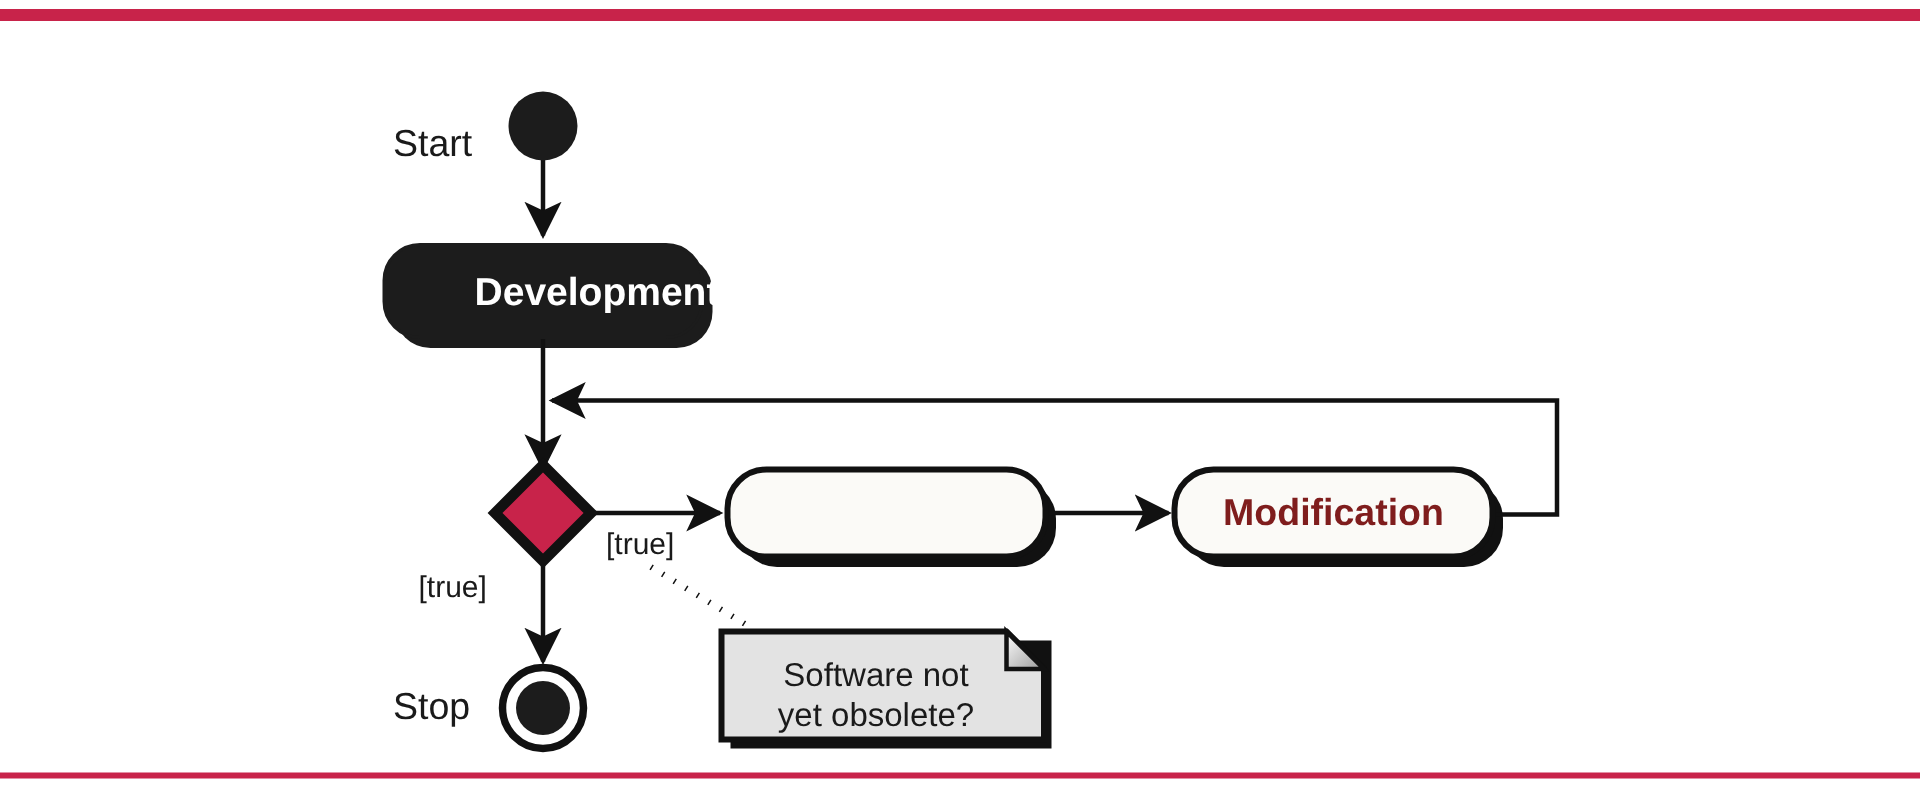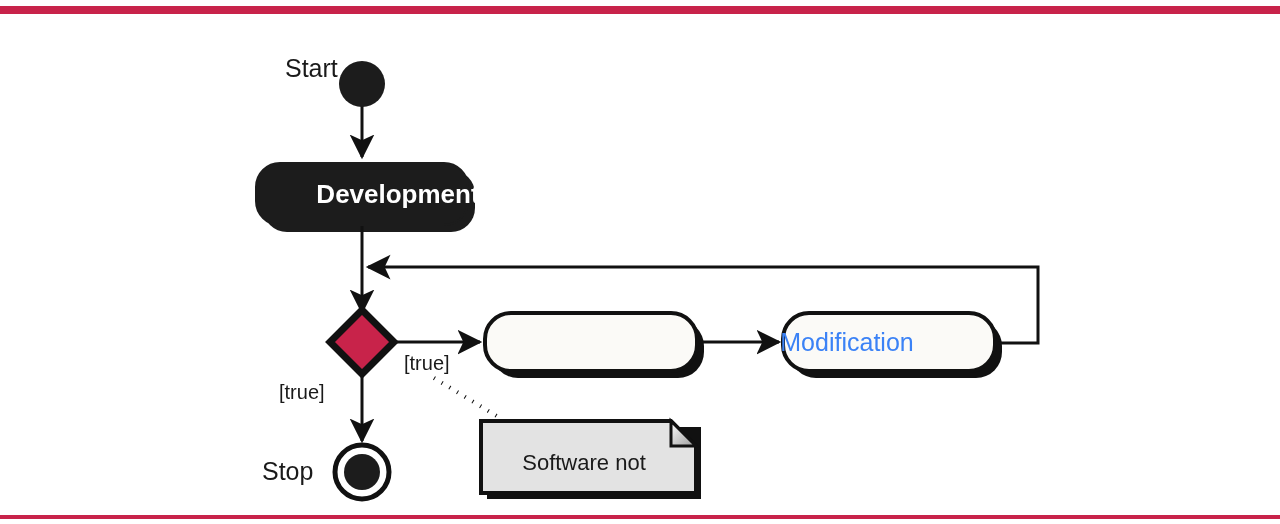--- a/index.html
+++ b/index.html
@@ -49,21 +49,21 @@
     line-height: 1;
   }
   .side-label {
     font-size: 25px;
     font-weight: 400;
   }
   .guard-label {
     font-size: 20px;
     font-weight: 400;
   }
-  #label-start { left: 262px; top: 56px; margin-left: 23px; }
+  #label-start { left: 262px; top: 84px; }
   #label-stop  { left: 262px; top: 459px; }
   #label-true  { left: 404px; top: 353px; }
   #label-false { left: 279px; top: 382px; }
 
   .box-text {
     position: absolute;
     display: flex;
     align-items: center;
     justify-content: center;
     white-space: nowrap;
@@ -76,24 +76,24 @@
     font-weight: bold;
     margin-left: 36px;
   }
   #text-use {
     left: 485px; top: 313px; width: 212px; height: 58px;
     color: #1a1a1a;
     font-size: 25px;
     font-weight: 400;
   }
   #text-modification {
-    left: 741px; top: 313px; width: 212px; height: 58px;
-    color: #3b82f6;
+    left: 783px; top: 313px; width: 212px; height: 58px;
+    color: #7f1d1d;
     font-size: 25px;
-    font-weight: 400;
+    font-weight: 700;
   }
   #text-note {
     left: 484px; top: 424px; width: 200px; height: 64px;
     flex-direction: column;
     justify-content: center;
     color: #1a1a1a;
     font-size: 22px;
     font-weight: 400;
   }
   #text-note span { display: block; text-align: center; margin-top: 14px; }
@@ -162,15 +162,16 @@
 
   <div class="node-label guard-label" id="label-false">[true]</div>
 
   <div class="box-text" id="text-development">Development</div>
 
 
   <div class="box-text" id="text-modification">Modification</div>
 
   <div class="box-text" id="text-note">
     <span>Software not</span>
+    <span>yet obsolete?</span>
   </div>
 
 </div>
 
 </body></html>

